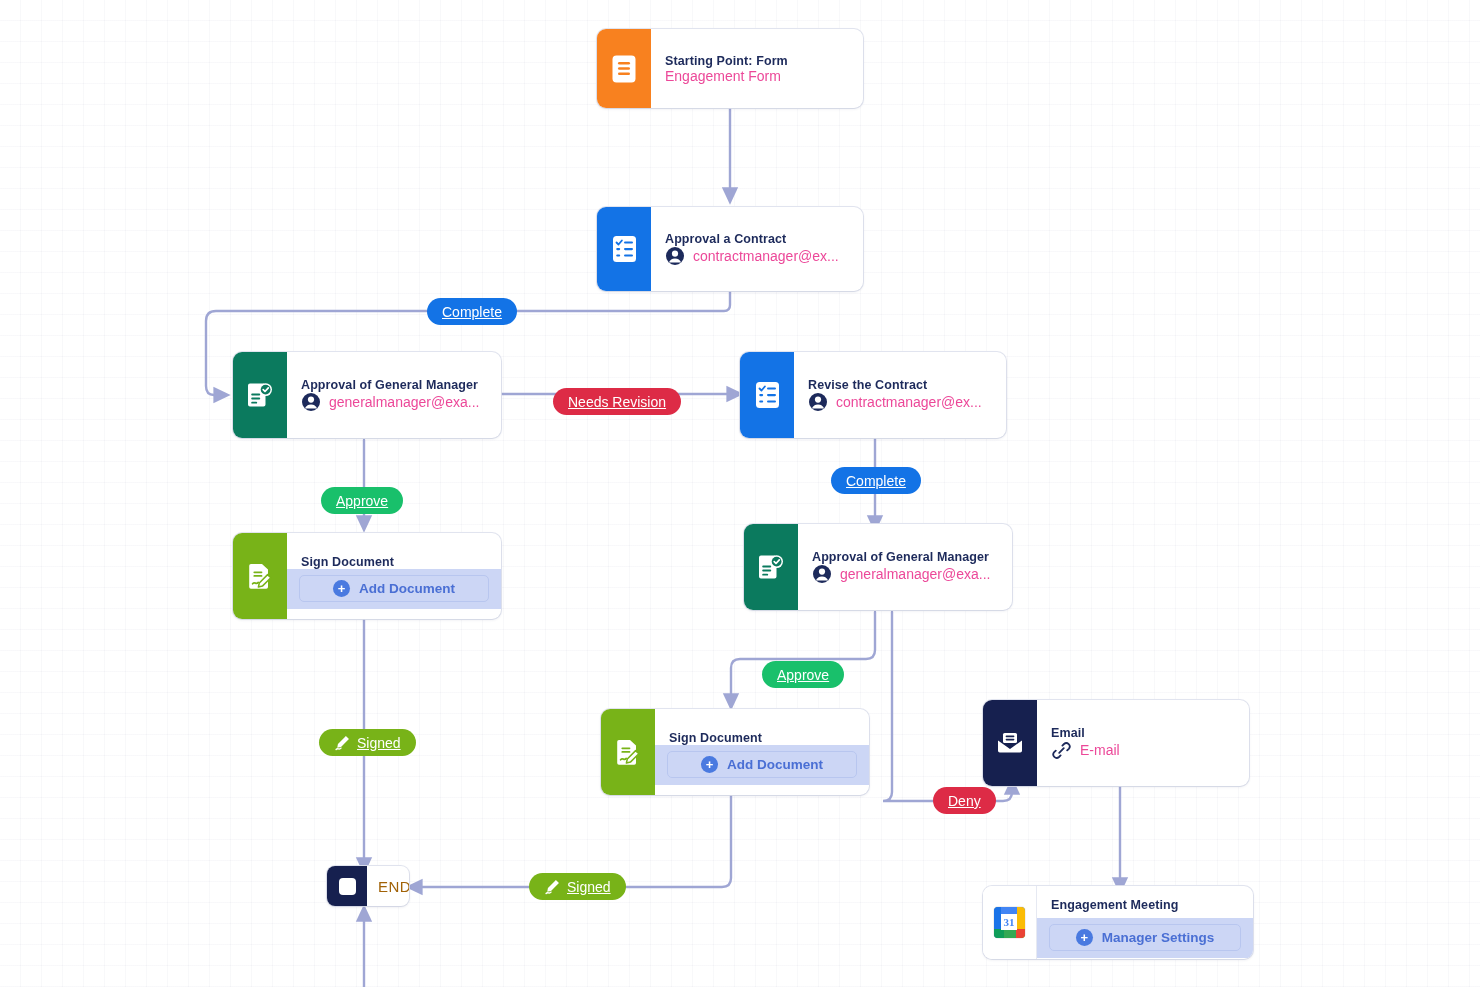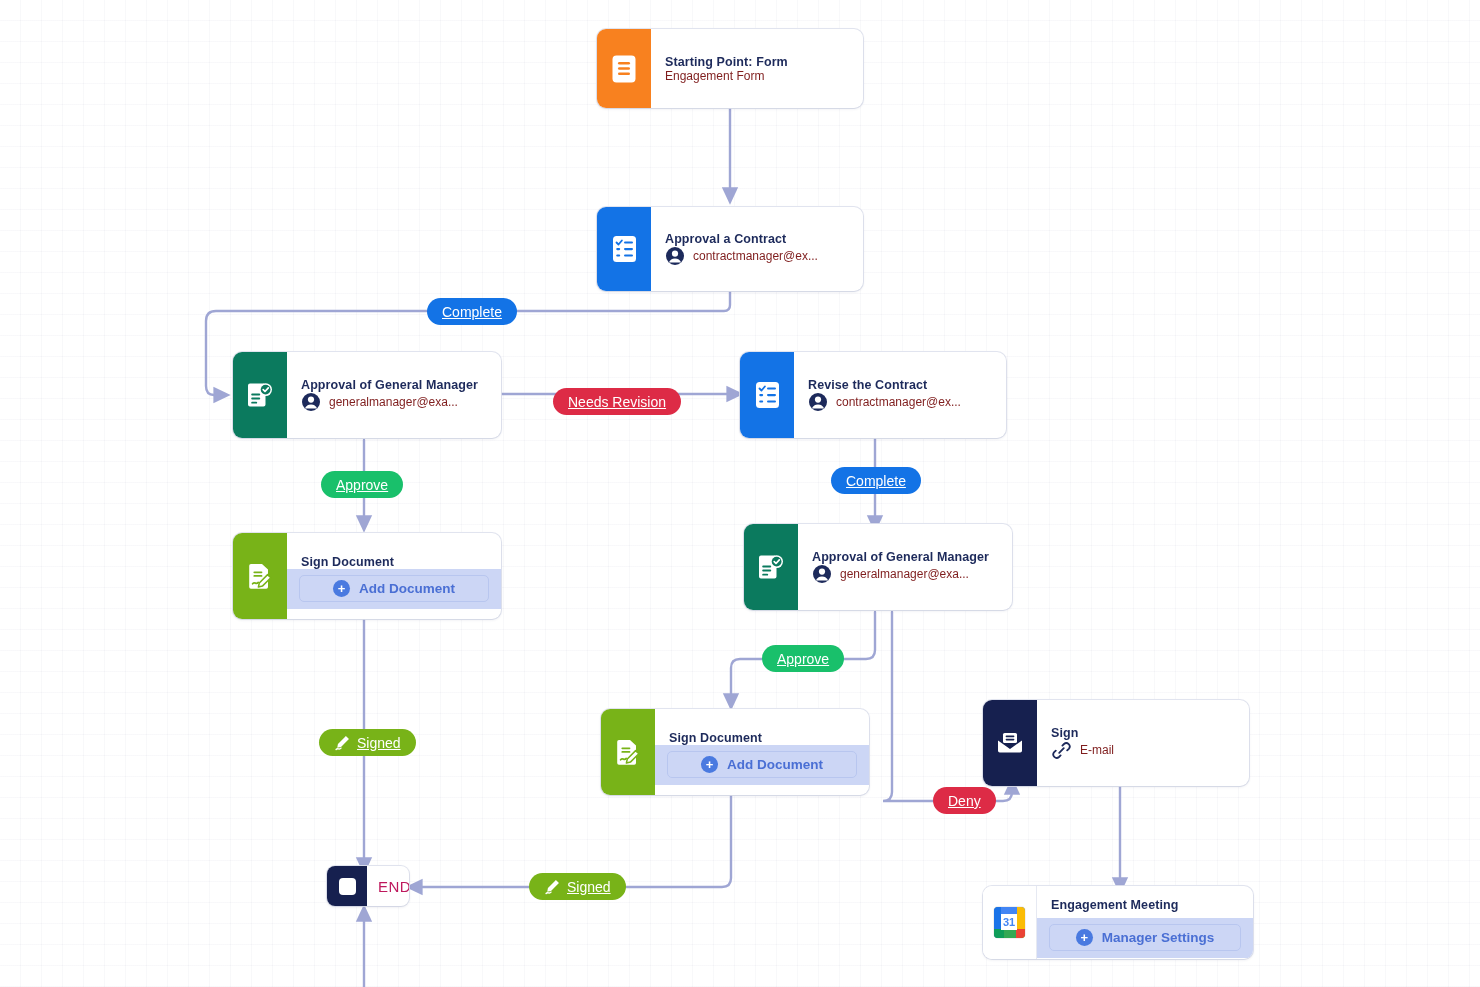--- a/index.html
+++ b/index.html
@@ -57,22 +57,22 @@
     font-size: 12.5px;
     font-weight: bold;
     color: #1d2a5b;
     letter-spacing: 0.1px;
     white-space: nowrap;
   }
   .node-sub {
     display: flex;
     align-items: center;
     gap: 8px;
-    font-size: 12px;
-    color: #7f1d1d;
+    font-size: 14px;
+    color: #ec4899;
     white-space: nowrap;
     overflow: hidden;
   }
   .node-sub .sub-text { overflow: hidden; text-overflow: ellipsis; }
 
   
   .fill-orange { background: #f8811f; }
   .fill-blue   { background: #1373e6; }
   .fill-green  { background: #0b7a5e; }
   .fill-lime   { background: #78b318; }
@@ -119,21 +119,21 @@
     padding: 0 15px;
     border-radius: 14px;
     font-size: 14px;
     color: #ffffff;
     white-space: nowrap;
     cursor: pointer;
     text-decoration: underline;
   }
   .pill-blue  { background: #1373e6; }
   .pill-red   { background: #dd2b46; }
-  .pill-green { background: #19c06b; }
+  .pill-green { background: #19c06b; margin-top: 16px; }
   .pill-lime  { background: #78b318; }
 
   
   .end-node {
     position: absolute;
     display: flex;
     align-items: stretch;
     background: #ffffff;
     border-radius: 8px;
     box-shadow: 0 1px 3px rgba(30,40,90,0.12), 0 0 0 1px rgba(225,228,240,0.9);
@@ -147,32 +147,33 @@
   }
   .end-swatch .sq {
     width: 17px; height: 17px;
     background: #ffffff;
     border-radius: 4px;
   }
   .end-label {
     display: flex; align-items: center;
     padding: 0 11px;
     font-size: 15px;
-    color: #be185d;
+    color: #a16207;
     letter-spacing: 0.4px;
   }
 
   
   .gcal {
     position: relative;
     width: 31px; height: 31px;
     border-radius: 4px;
     overflow: hidden;
     background: #fde047;
     box-shadow: 0 0 0 1px rgba(0,0,0,0.06);
+    font-family: Liberation Serif, serif;
   }
   .gcal .g-top    { position:absolute; left:0; top:0; width:100%; height:7px; background:#4285f4; }
   .gcal .g-right  { position:absolute; right:0; top:0; width:8px; height:100%; background:#fbbc05; }
   .gcal .g-bottom { position:absolute; left:0; bottom:0; width:100%; height:8px; background:#34a853; }
   .gcal .g-left   { position:absolute; left:0; top:0; width:7px; height:100%; background:#1a73e8; }
   .gcal .g-lb     { position:absolute; left:0; bottom:0; width:10px; height:9px; background:#0f9d58; }
   .gcal .g-rb     { position:absolute; right:0; bottom:0; width:9px; height:9px; background:#ea4335; }
   .gcal .g-num {
     position: absolute; left: 7px; top: 7px; right: 8px; bottom: 8px;
     background: #ffffff;
@@ -385,21 +386,21 @@
   <div class="node" style="left:983px; top:700px; width:266px; height:86px;">
     <div class="node-icon fill-navy">
       <svg width="30" height="26" viewBox="0 0 30 26" aria-hidden="true">
         <rect x="8" y="3" width="14" height="10" rx="1.6" fill="#ffffff"></rect>
         <rect x="10.6" y="5.6" width="8.8" height="1.6" rx="0.8" fill="#16204f"></rect>
         <rect x="10.6" y="8.8" width="8.8" height="1.6" rx="0.8" fill="#16204f"></rect>
         <path d="M3 10.4 l12 8.6 l12 -8.6 v10.4 a1.8 1.8 0 0 1 -1.8 1.8 h-20.4 a1.8 1.8 0 0 1 -1.8 -1.8 z" fill="#ffffff"></path>
       </svg>
     </div>
     <div class="node-body">
-      <div class="node-title">Sign</div>
+      <div class="node-title">Email</div>
       <div class="node-sub">
         <svg width="21" height="21" viewBox="0 0 21 21" aria-hidden="true">
           <path d="M8.2 12.8 l4.6 -4.6" stroke="#1d2a5b" stroke-width="1.8" stroke-linecap="round" fill="none"></path>
           <path d="M11.4 5.6 l1.6 -1.6 a3.4 3.4 0 0 1 4.8 4.8 l-1.6 1.6" stroke="#1d2a5b" stroke-width="1.8" fill="none" stroke-linecap="round"></path>
           <path d="M9.6 15.4 l-1.6 1.6 a3.4 3.4 0 0 1 -4.8 -4.8 l1.6 -1.6" stroke="#1d2a5b" stroke-width="1.8" fill="none" stroke-linecap="round"></path>
         </svg>
         <span class="sub-text">E-mail</span>
       </div>
     </div>
   </div>

